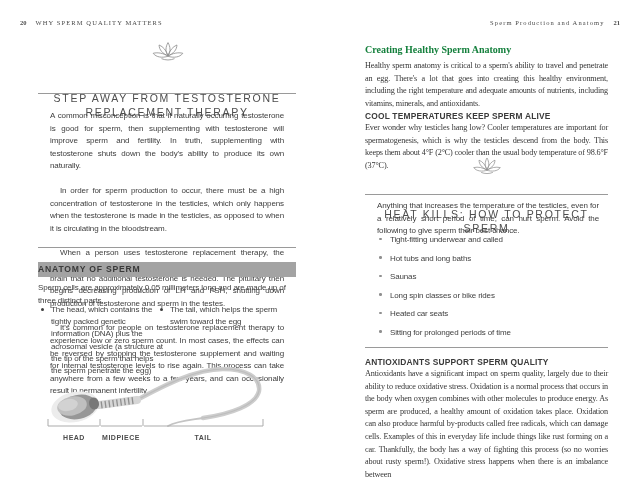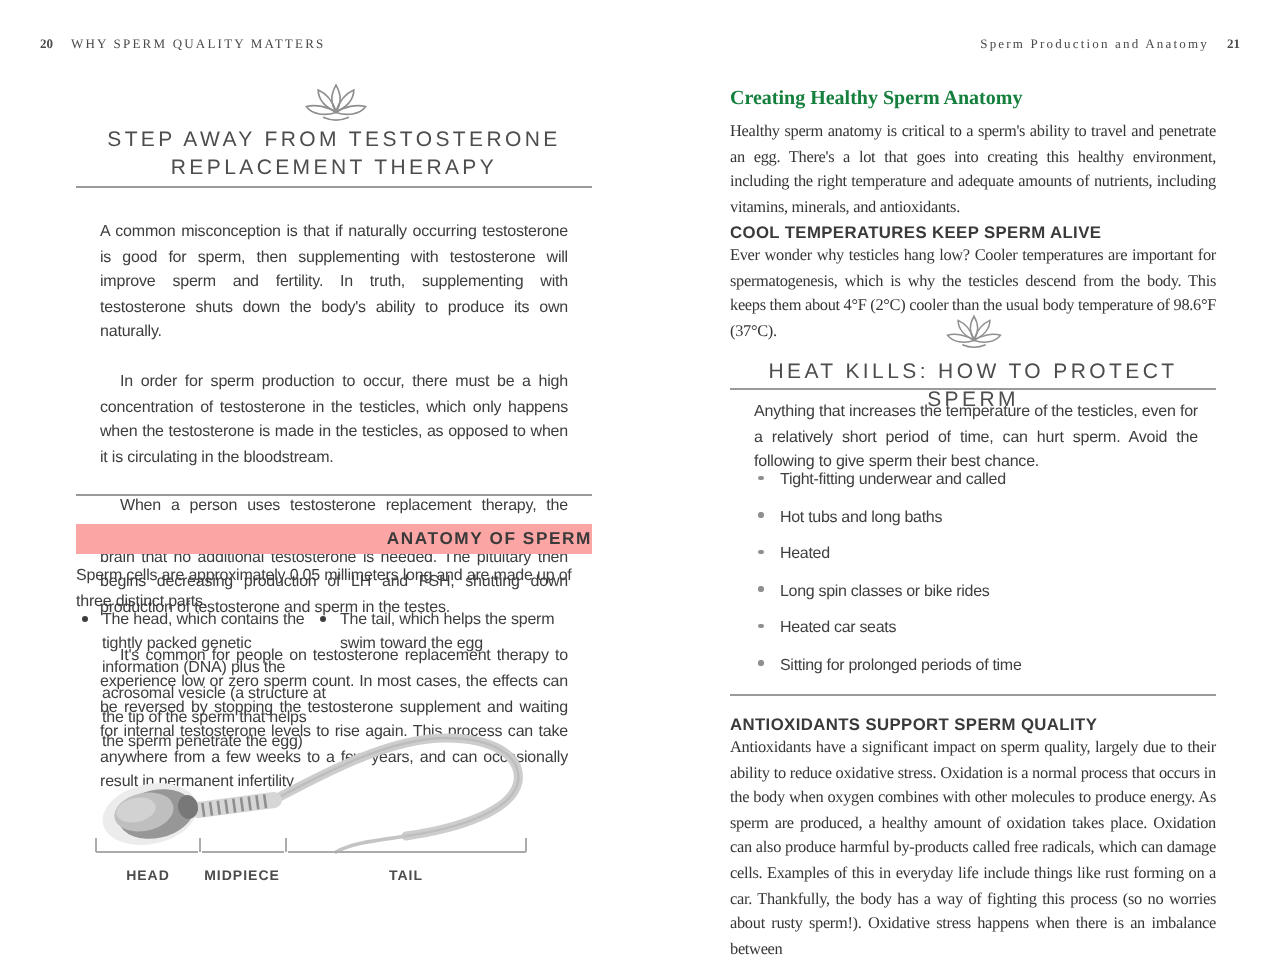--- a/index.html
+++ b/index.html
@@ -12,31 +12,31 @@
             color:#4a4a4a;}
   .run-head .pagenum{font-weight:bold;letter-spacing:0;margin-right:9px;}
   .run-head-r{text-align:right;}
   .run-head-r .pagenum{margin-right:0;margin-left:9px;}
 
   
   .lotus svg{display:block;width:100%;height:100%;}
 
   
   .box-heading{font-size:10.5px;letter-spacing:1.7px;color:#4d4d4d;text-align:center;
-               line-height:13.5px;font-weight:400;}
+               line-height:13.5px;font-weight:400;margin-top:28px;}
   .rule{height:1px;background:#9a9a9a;}
 
   
   .sans-body{font-size:8px;letter-spacing:-0.1px;line-height:12.6px;text-align:justify;
              color:#3d3d3d;}
   .sans-body p{margin:12px;}
   .sans-body p + p{text-indent:10px;}
 
   
-  .gray-bar{background:#fca5a5;text-align:right;font-weight:bold;font-size:8.6px;
+  .gray-bar{background:#a3a3a3;text-align:left;font-weight:bold;font-size:8.6px;
             letter-spacing:0.8px;color:#3a3a3a;line-height:15px;
             font-stretch:condensed;}
 
   ul.blist{list-style:none;margin:0;padding:0;}
   ul.blist li{position:relative;padding-left:12px;margin:0 0 6px 0;
               font-size:8px;letter-spacing:-0.1px;line-height:12.2px;text-align:left;}
   ul.blist li:before{content:"";position:absolute;left:2px;top:4px;width:3px;height:3px;
               border-radius:50%;background:#3d3d3d;}
 
   
@@ -156,21 +156,21 @@
 </div>
 
 <div class="abs box-heading" style="left:365px;top:180px;width:243px;">HEAT KILLS: HOW TO PROTECT SPERM</div>
 <div class="abs rule" style="left:365px;top:194px;width:243px;"></div>
 
 <div class="abs sans-body" style="left:377px;top:200px;width:222px;">Anything that increases the temperature of the testicles, even for a relatively short period of time, can hurt sperm. Avoid the following to give sperm their best chance.</div>
 
 <ul class="hlist abs" style="left:377px;top:234px;width:228px;">
   <li>Tight-fitting underwear and called</li>
   <li>Hot tubs and long baths</li>
-  <li>Heated</li>
+  <li>Saunas</li>
   <li>Long spin classes or bike rides</li>
   <li>Heated car seats</li>
   <li>Sitting for prolonged periods of time</li>
 </ul>
 
 <div class="abs rule" style="left:365px;top:347px;width:243px;"></div>
 
 <div class="abs sub-head" style="left:365px;top:357px;width:243px;">ANTIOXIDANTS SUPPORT SPERM QUALITY</div>
 <div class="abs serif-body" style="left:365px;top:368px;width:243px;">Antioxidants have a significant impact on sperm quality, largely due to their ability to reduce oxidative stress. Oxidation is a normal process that occurs in the body when oxygen combines with other molecules to produce energy. As sperm are produced, a healthy amount of oxidation takes place. Oxidation can also produce harmful by-products called free radicals, which can damage cells. Examples of this in everyday life include things like rust forming on a car. Thankfully, the body has a way of fighting this process (so no worries about rusty sperm!). Oxidative stress happens when there is an imbalance between</div>
 

